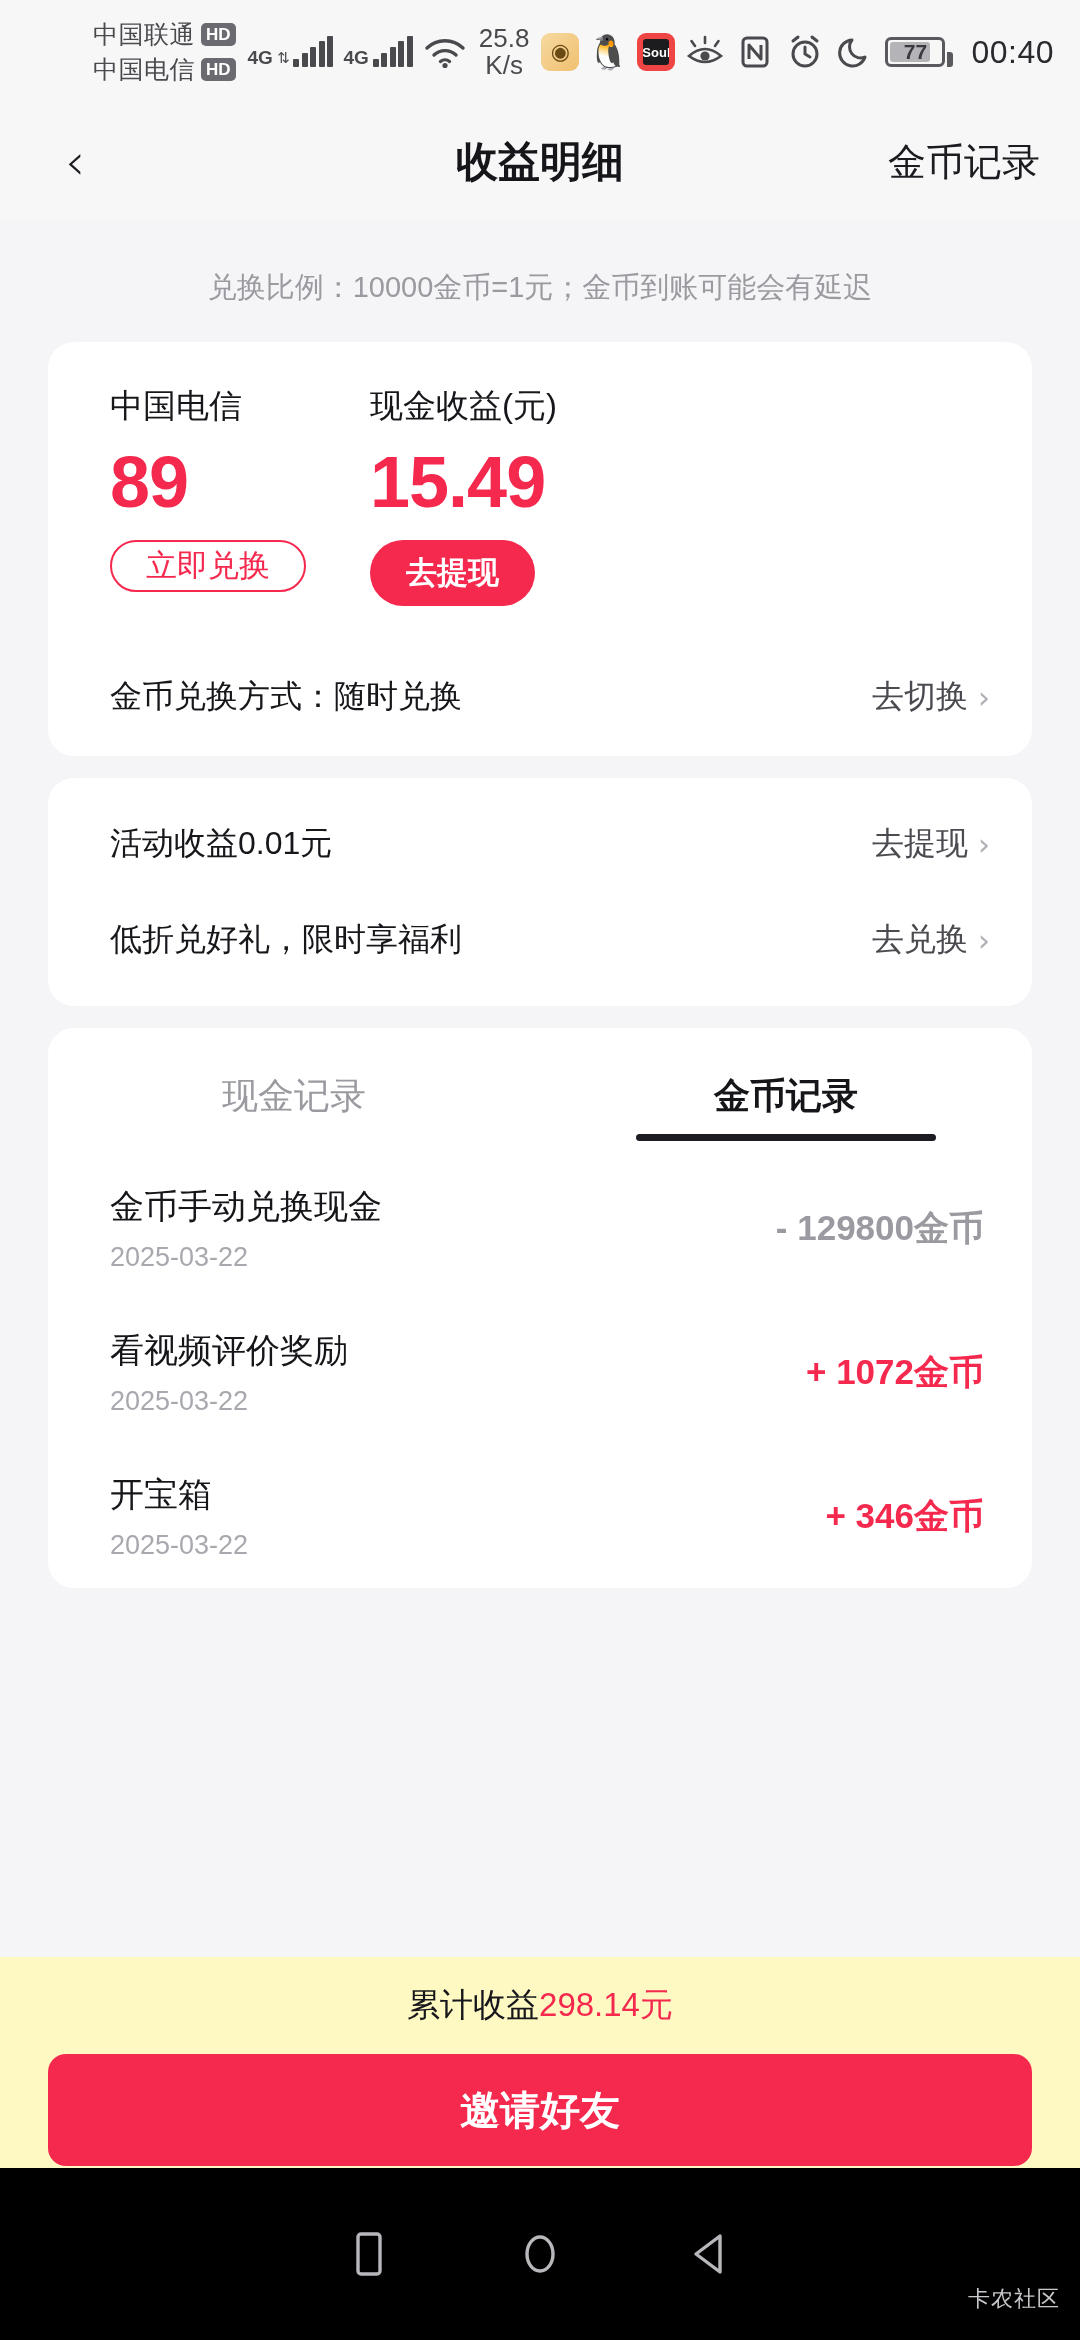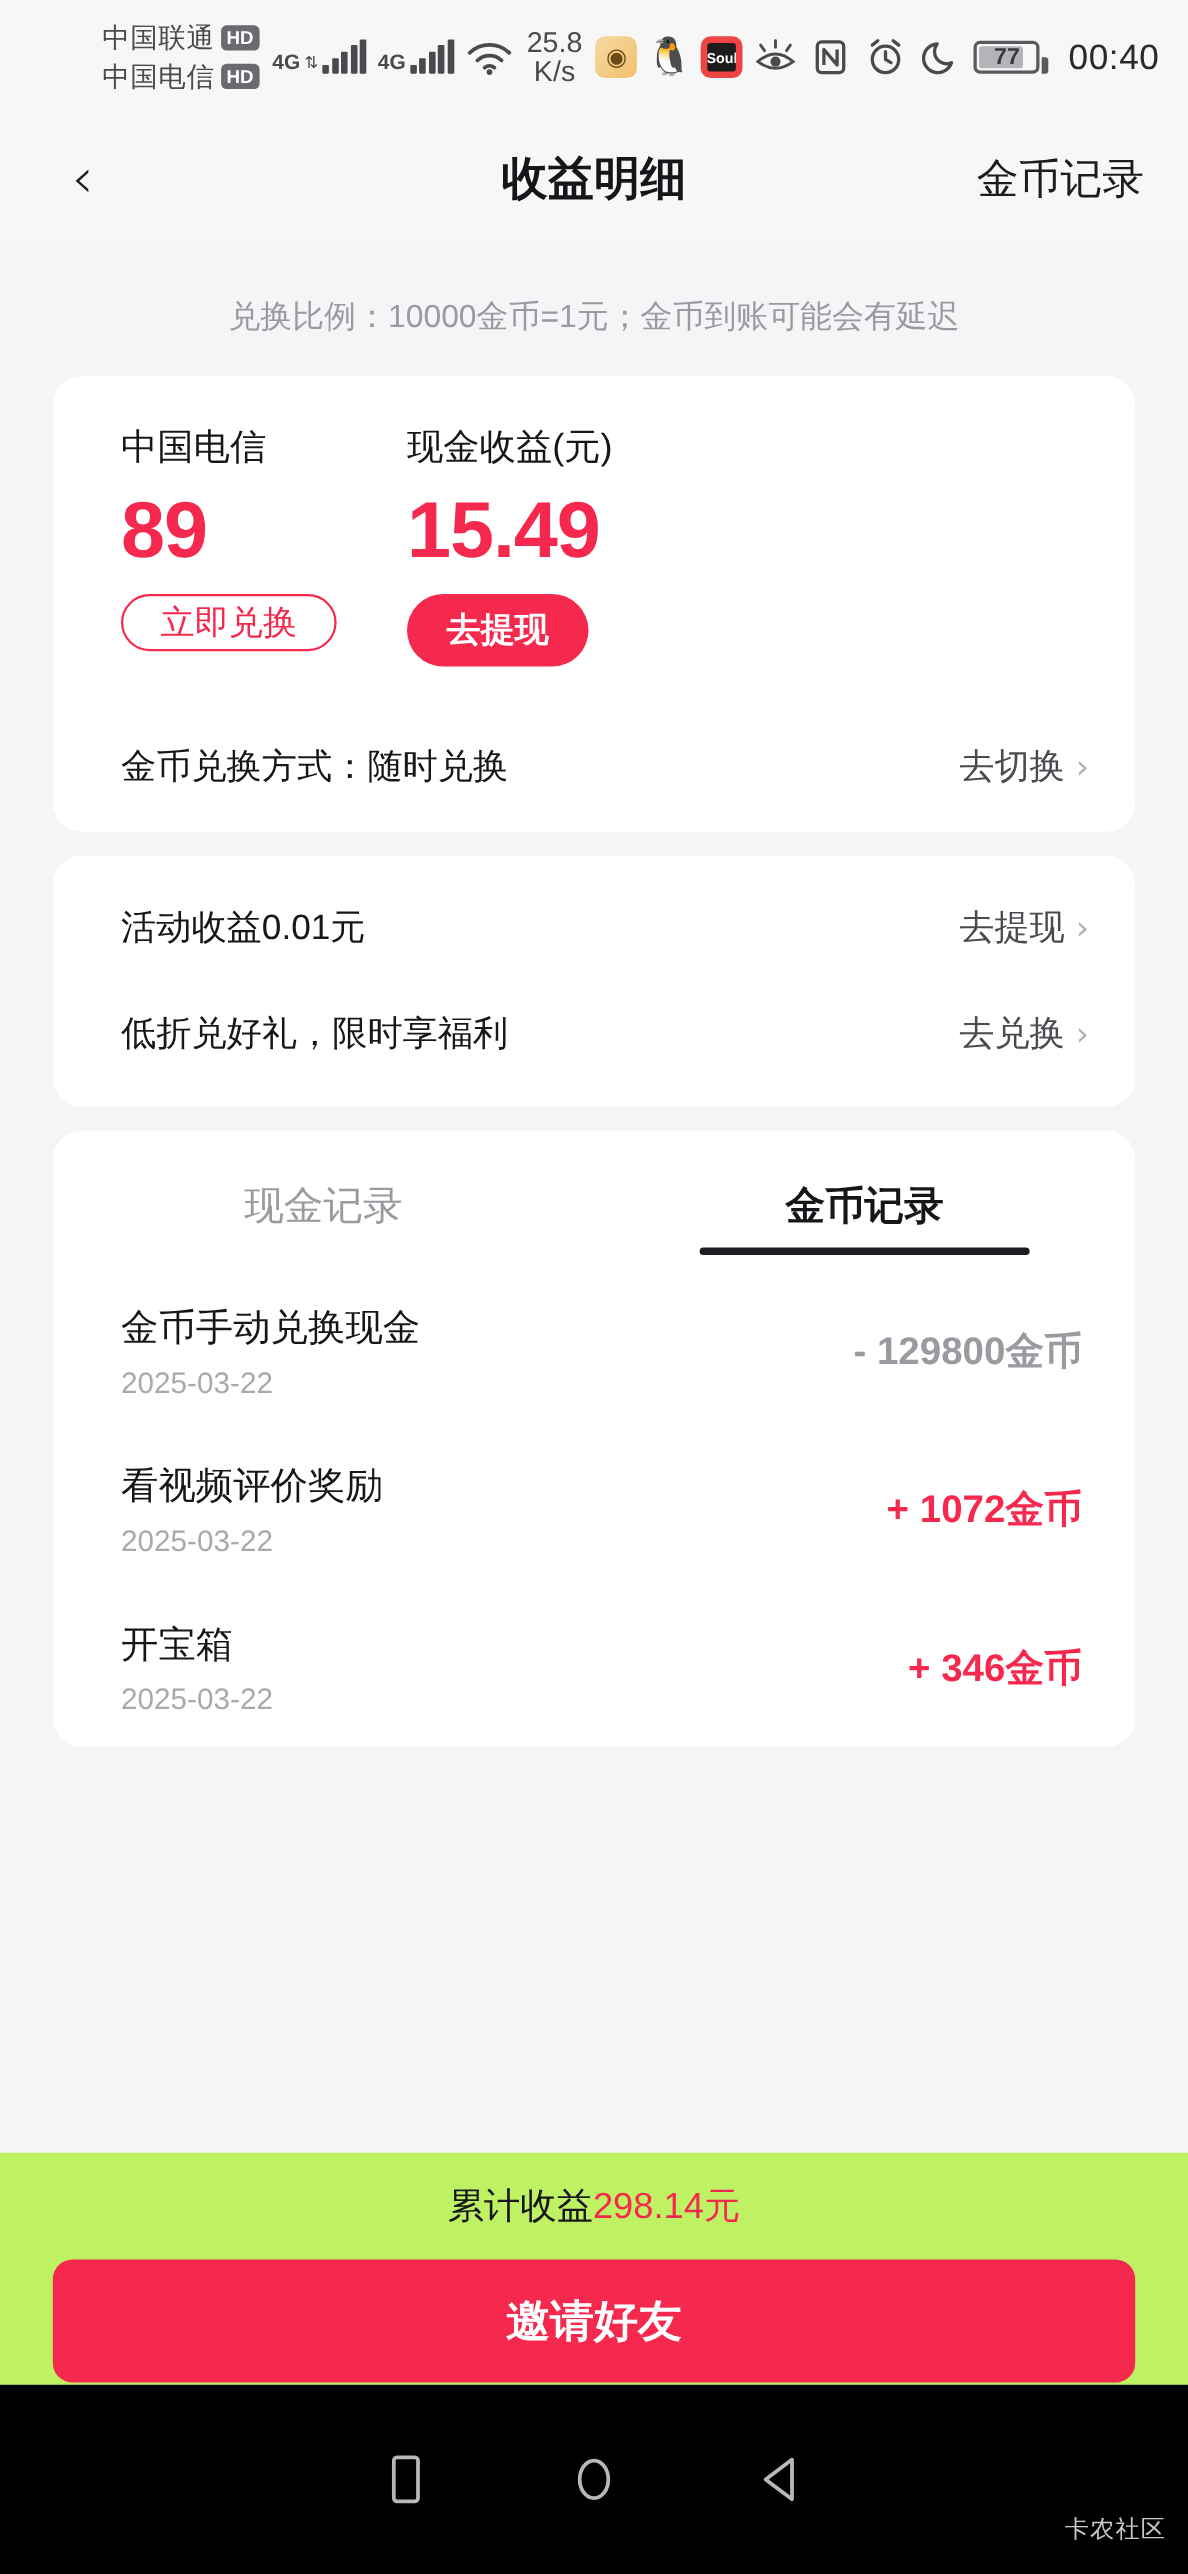--- a/index.html
+++ b/index.html
@@ -150,21 +150,21 @@
   }
   .txn-title{ font-size:34px; color:#16161a; }
   .txn-date{ font-size:27px; color:#a8a8ae; margin-top:12px; }
   .txn-amt{ font-size:35px; font-weight:bold; }
   .amt-neg{ color:#9a9aa0; }
   .amt-pos{ color:#f5294e; }
 
   
   .bottom{
     position:absolute; left:0; right:0; bottom:140px;
-    background:#bef264; padding:26px 0 34px;
+    background:#fef9c3; padding:26px 0 34px;
   }
   .total-line{ text-align:center; font-size:33px; color:#17171b; }
   .total-line .amt{ color:#f5294e; }
   .invite-btn{
     display:flex; align-items:center; justify-content:center;
     margin:26px 48px 0; height:112px; background:#f5294e;
     border-radius:18px; color:#fff; font-size:40px; font-weight:bold;
     border:none; width:calc(100% - 96px);
   }
 

